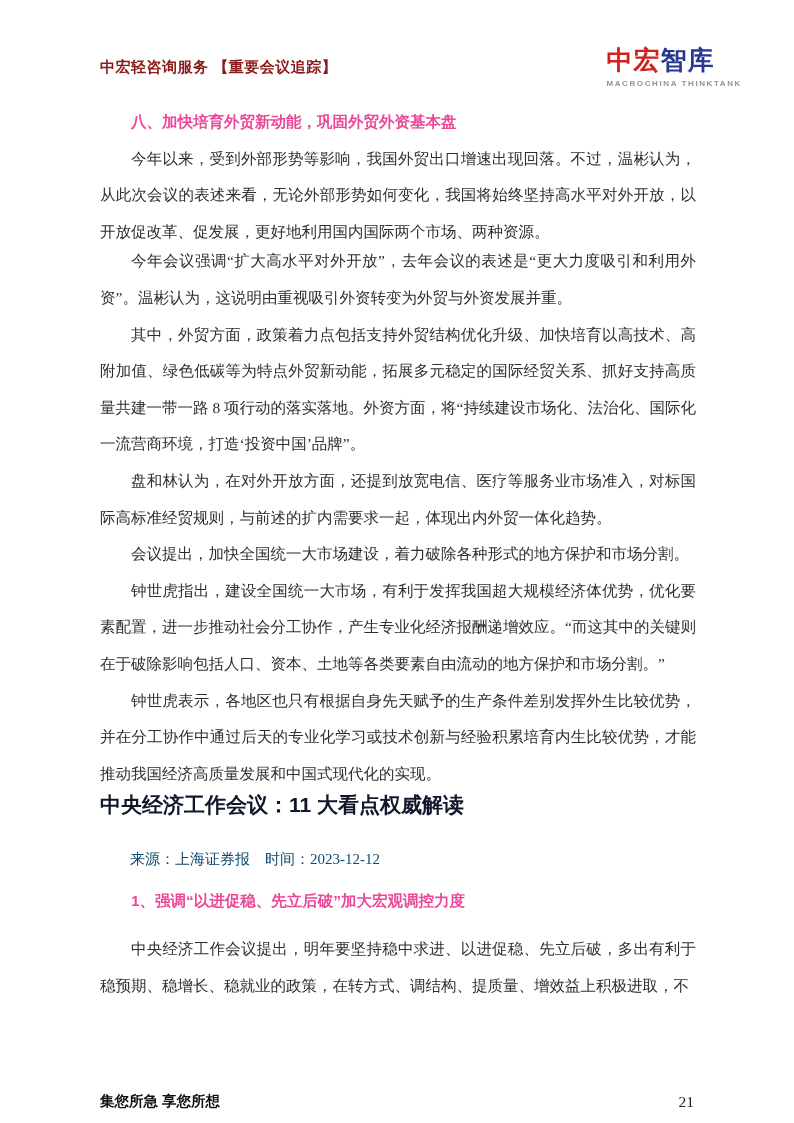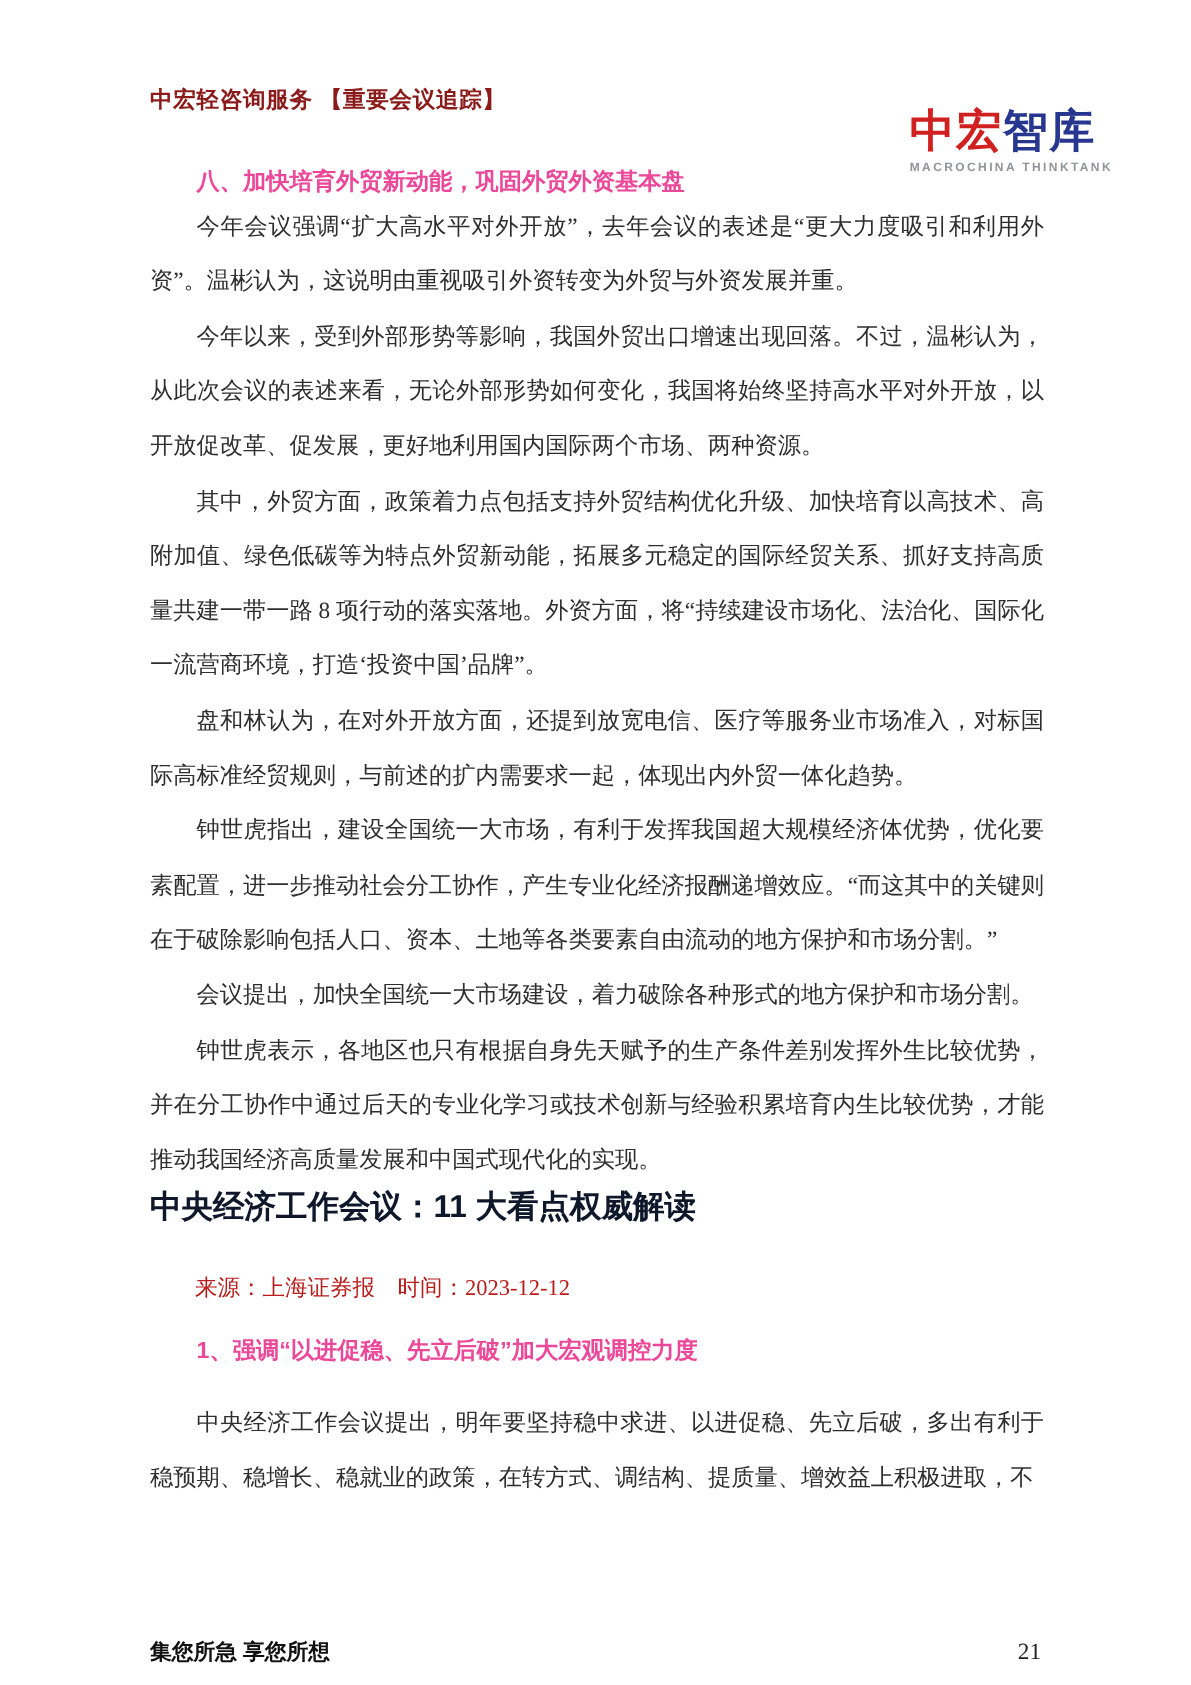--- a/index.html
+++ b/index.html
@@ -18,21 +18,21 @@
     display:flex;justify-content:space-between;align-items:flex-start;gap:16px;
   }
   .header-title{
     font-family:"Liberation Sans","DejaVu Sans",sans-serif;
     font-weight:bold;font-size:15px;line-height:22px;
     color:#8b1a1a;margin-top:12px;letter-spacing:0.5px;
   }
   .logo{display:flex;flex-direction:column;align-items:flex-start;}
   .logo-main{
     font-family:"Liberation Sans","DejaVu Sans",sans-serif;
-    font-weight:bold;font-size:30px;line-height:32px;letter-spacing:1px;margin-top:28px;
+    font-weight:bold;font-size:26px;line-height:32px;letter-spacing:1px;
   }
   .logo-red{color:#d0201f;}
   .logo-blue{color:#27368f;}
   .logo-caption{
     font-family:"Liberation Sans","DejaVu Sans",sans-serif;
     font-weight:bold;font-size:8px;letter-spacing:1.6px;
     color:#8f959b;margin-top:3px;
   }
 
   
@@ -49,21 +49,21 @@
     font-weight:bold;font-size:15.5px;line-height:36.6px;
     text-indent:2em;color:#ec4899;
   }
   .doc-title{
     font-family:"Liberation Sans","DejaVu Sans",sans-serif;
     font-weight:bold;font-size:21px;line-height:44px;
     color:#0f172a;margin-top:-9px;
   }
   .meta-line{
     font-size:15px;line-height:36.6px;text-indent:2em;
-    color:#b91c1c;margin-top:14px;
+    color:#0c4a6e;margin-top:14px;
   }
   #p1{margin-top:-7px;}
   #h1x{margin-top:5px;}
   #p8{margin-top:12px;}
 
   
   .footer{
     position:absolute;top:1058px;left:100px;right:100px;
     display:flex;justify-content:space-between;align-items:flex-end;margin-top:34px;
   }
@@ -83,26 +83,26 @@
   <div class="logo">
     <div class="logo-main">
       <span class="logo-red">中宏</span><span class="logo-blue">智库</span>
     </div>
     <div class="logo-caption">MACROCHINA THINKTANK</div>
   </div>
 </div>
 
 <div class="content">
   <h3 class="sec-heading">八、加快培育外贸新动能，巩固外贸外资基本盘</h3>
+  <p class="para">今年以来，受到外部形势等影响，我国外贸出口增速出现回落。不过，温彬认为，从此次会议的表述来看，无论外部形势如何变化，我国将始终坚持高水平对外开放，以开放促改革、促发展，更好地利用国内国际两个市场、两种资源。</p>
   <p id="p1" class="para">今年会议强调“扩大高水平对外开放”，去年会议的表述是“更大力度吸引和利用外资”。温彬认为，这说明由重视吸引外资转变为外贸与外资发展并重。</p>
-  <p class="para">今年以来，受到外部形势等影响，我国外贸出口增速出现回落。不过，温彬认为，从此次会议的表述来看，无论外部形势如何变化，我国将始终坚持高水平对外开放，以开放促改革、促发展，更好地利用国内国际两个市场、两种资源。</p>
   <p class="para">其中，外贸方面，政策着力点包括支持外贸结构优化升级、加快培育以高技术、高附加值、绿色低碳等为特点外贸新动能，拓展多元稳定的国际经贸关系、抓好支持高质量共建一带一路 8 项行动的落实落地。外资方面，将“持续建设市场化、法治化、国际化一流营商环境，打造‘投资中国’品牌”。</p>
   <p class="para">盘和林认为，在对外开放方面，还提到放宽电信、医疗等服务业市场准入，对标国际高标准经贸规则，与前述的扩内需要求一起，体现出内外贸一体化趋势。</p>
+  <p class="para">会议提出，加快全国统一大市场建设，着力破除各种形式的地方保护和市场分割。</p>
   <p class="para">钟世虎指出，建设全国统一大市场，有利于发挥我国超大规模经济体优势，优化要素配置，进一步推动社会分工协作，产生专业化经济报酬递增效应。“而这其中的关键则在于破除影响包括人口、资本、土地等各类要素自由流动的地方保护和市场分割。”</p>
-  <p class="para">会议提出，加快全国统一大市场建设，着力破除各种形式的地方保护和市场分割。</p>
   <p class="para">钟世虎表示，各地区也只有根据自身先天赋予的生产条件差别发挥外生比较优势，并在分工协作中通过后天的专业化学习或技术创新与经验积累培育内生比较优势，才能推动我国经济高质量发展和中国式现代化的实现。</p>
   <h2 class="doc-title">中央经济工作会议：11 大看点权威解读</h2>
   <p class="meta-line">来源：上海证券报　时间：2023-12-12</p>
   <h3 id="h1x" class="sec-heading">1、强调“以进促稳、先立后破”加大宏观调控力度</h3>
   <p id="p8" class="para">中央经济工作会议提出，明年要坚持稳中求进、以进促稳、先立后破，多出有利于稳预期、稳增长、稳就业的政策，在转方式、调结构、提质量、增效益上积极进取，不</p>
 </div>
 
 <div class="footer">
   <div class="footer-slogan">集您所急 享您所想</div>
   <div class="footer-page">21</div>

